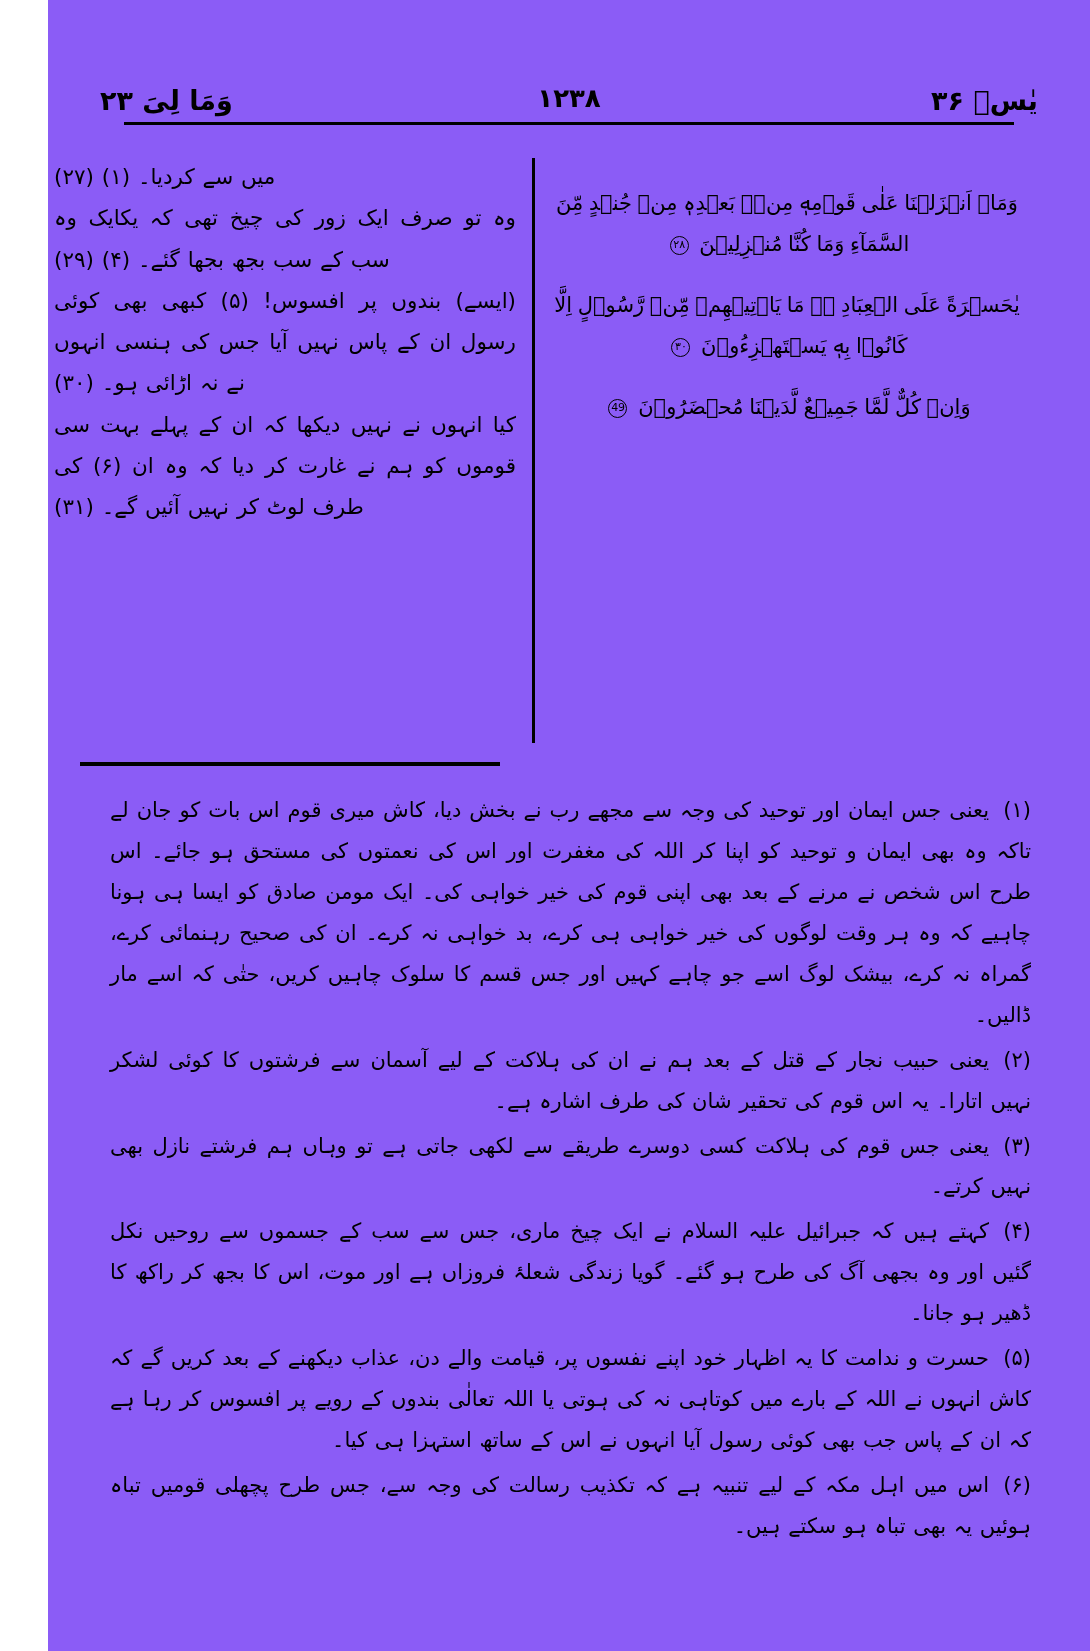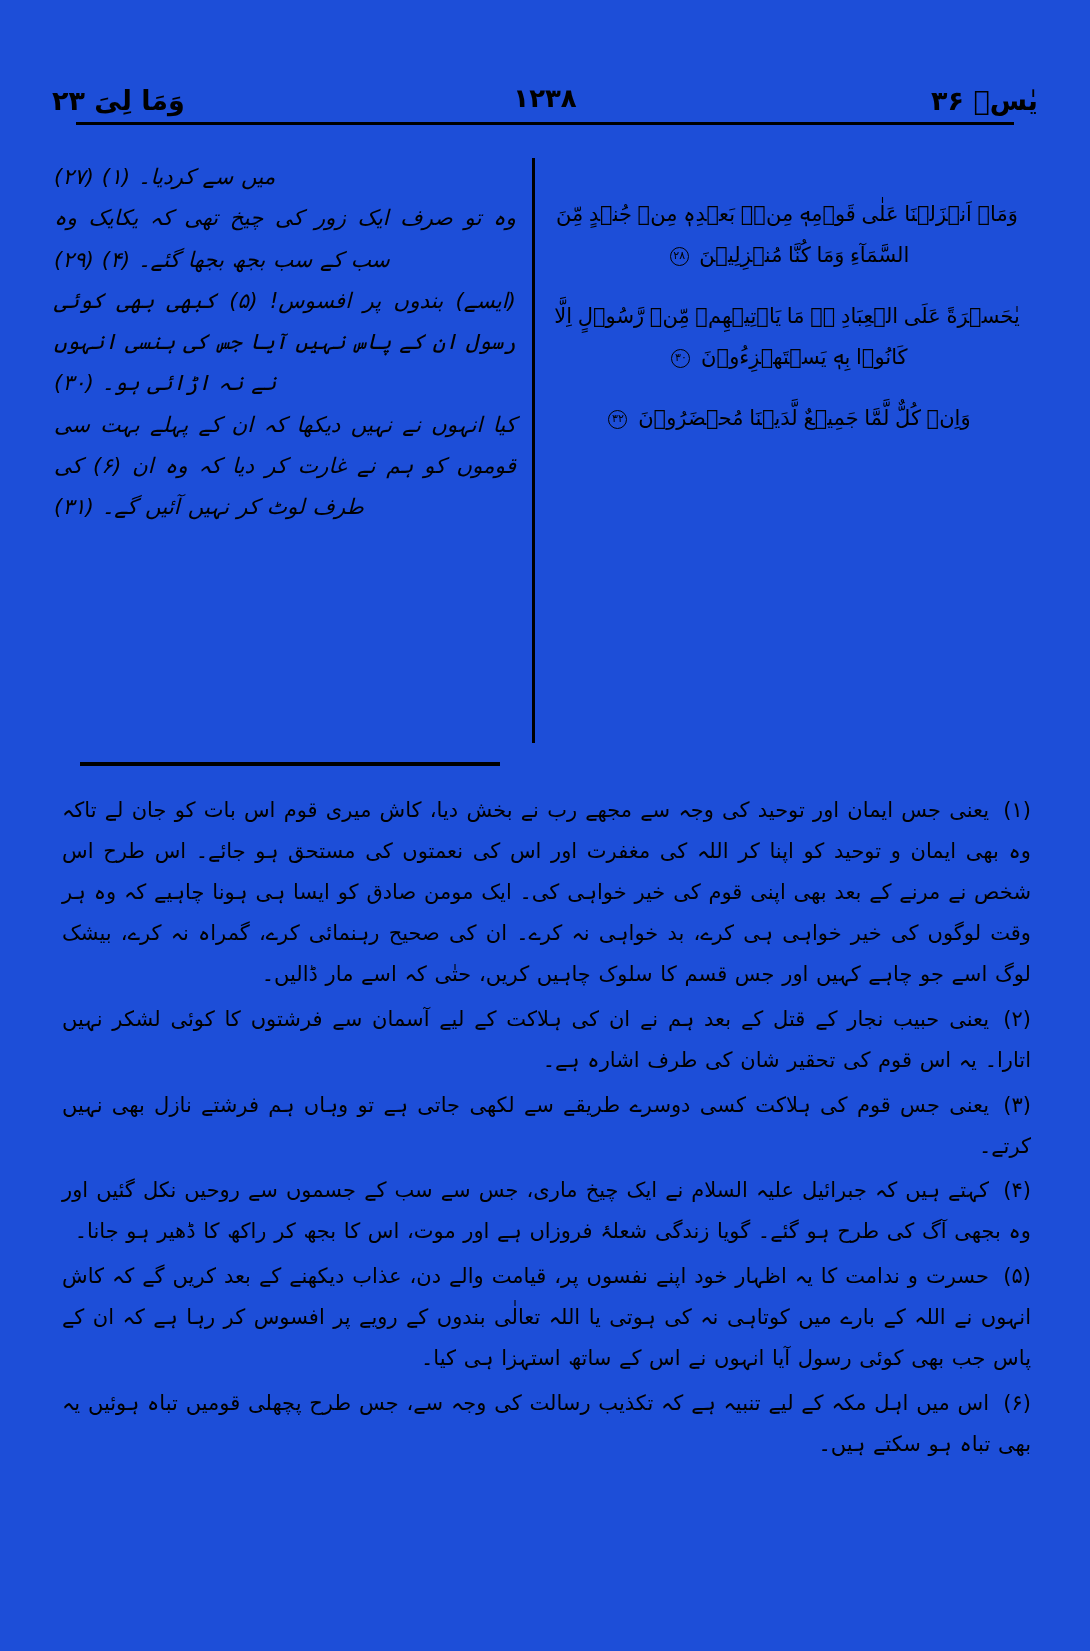--- a/index.html
+++ b/index.html
@@ -12,21 +12,22 @@
     height: 1651px;
     position: relative;
     font-family: "DejaVu Sans", "Liberation Sans", sans-serif;
     color: #0a0a0a;
     overflow: hidden;
   }
 
   .page {
     position: absolute;
     inset: 0;
-    background: #1d4ed8;
+    background: #8b5cf6;
+    margin-left: 48px;
   }
 
   
   .header {
     position: absolute;
     top: 72px;
     left: 52px;
     right: 52px;
     height: 52px;
     display: flex;
@@ -74,21 +75,21 @@
     top: 8px;
     right: 497px;
     width: 3px;
     height: 585px;
     background: #000;
   }
 
   
   .col-arabic {
     position: absolute;
-    top: 44px;
+    top: 33px;
     right: 10px;
     width: 470px;
     text-align: center;
     direction: rtl;
   }
   .ayah-block {
     font-family: "DejaVu Sans", "Liberation Sans", sans-serif;
     font-size: 21px;
     line-height: 1.95;
     color: #000;
@@ -118,21 +119,20 @@
     width: 462px;
     direction: rtl;
     text-align: justify;
     text-align-last: left;
   }
   .urdu-line {
     font-size: 21.5px;
     line-height: 1.92;
     color: #000;
     word-spacing: 1px;
-    font-style: italic;
   }
 
   
   .foot-rule {
     position: absolute;
     top: 762px;
     right: 590px;
     width: 420px;
     height: 4px;
     background: #000;
@@ -187,21 +187,21 @@
       <div class="ayah-block">
         <span>وَمَاۤ اَنۡزَلۡنَا عَلٰى قَوۡمِهٖ مِنۡۢ بَعۡدِهٖ مِنۡ جُنۡدٍ مِّنَ السَّمَآءِ وَمَا كُنَّا مُنۡزِلِيۡنَ</span>
         <span class="ayah-num">۲۸</span>
       </div>
       <div class="ayah-block">
         <span>يٰحَسۡرَةً عَلَى الۡعِبَادِ ؔۚ مَا يَاۡتِيۡهِمۡ مِّنۡ رَّسُوۡلٍ اِلَّا كَانُوۡا بِهٖ يَسۡتَهۡزِءُوۡنَ</span>
         <span class="ayah-num">۳۰</span>
       </div>
       <div class="ayah-block">
         <span>وَاِنۡ كُلٌّ لَّمَّا جَمِيۡعٌ لَّدَيۡنَا مُحۡضَرُوۡنَ</span>
-        <span class="ayah-num">۳۲</span>
+        <span class="ayah-num">49</span>
       </div>
     </div>
 
     <div class="col-urdu">
       <div class="urdu-line">میں سے کردیا۔ (۱) (۲۷)</div>
       <div class="urdu-line">وہ تو صرف ایک زور کی چیخ تھی کہ یکایک وہ سب کے سب بجھ بجھا گئے۔ (۴) (۲۹)</div>
       <div class="urdu-line">(ایسے) بندوں پر افسوس! (۵) کبھی بھی کوئی رسول ان کے پاس نہیں آیا جس کی ہنسی انہوں نے نہ اڑائی ہو۔ (۳۰)</div>
       <div class="urdu-line">کیا انہوں نے نہیں دیکھا کہ ان کے پہلے بہت سی قوموں کو ہم نے غارت کر دیا کہ وہ ان (۶) کی طرف لوٹ کر نہیں آئیں گے۔ (۳۱)</div>
     </div>
 

